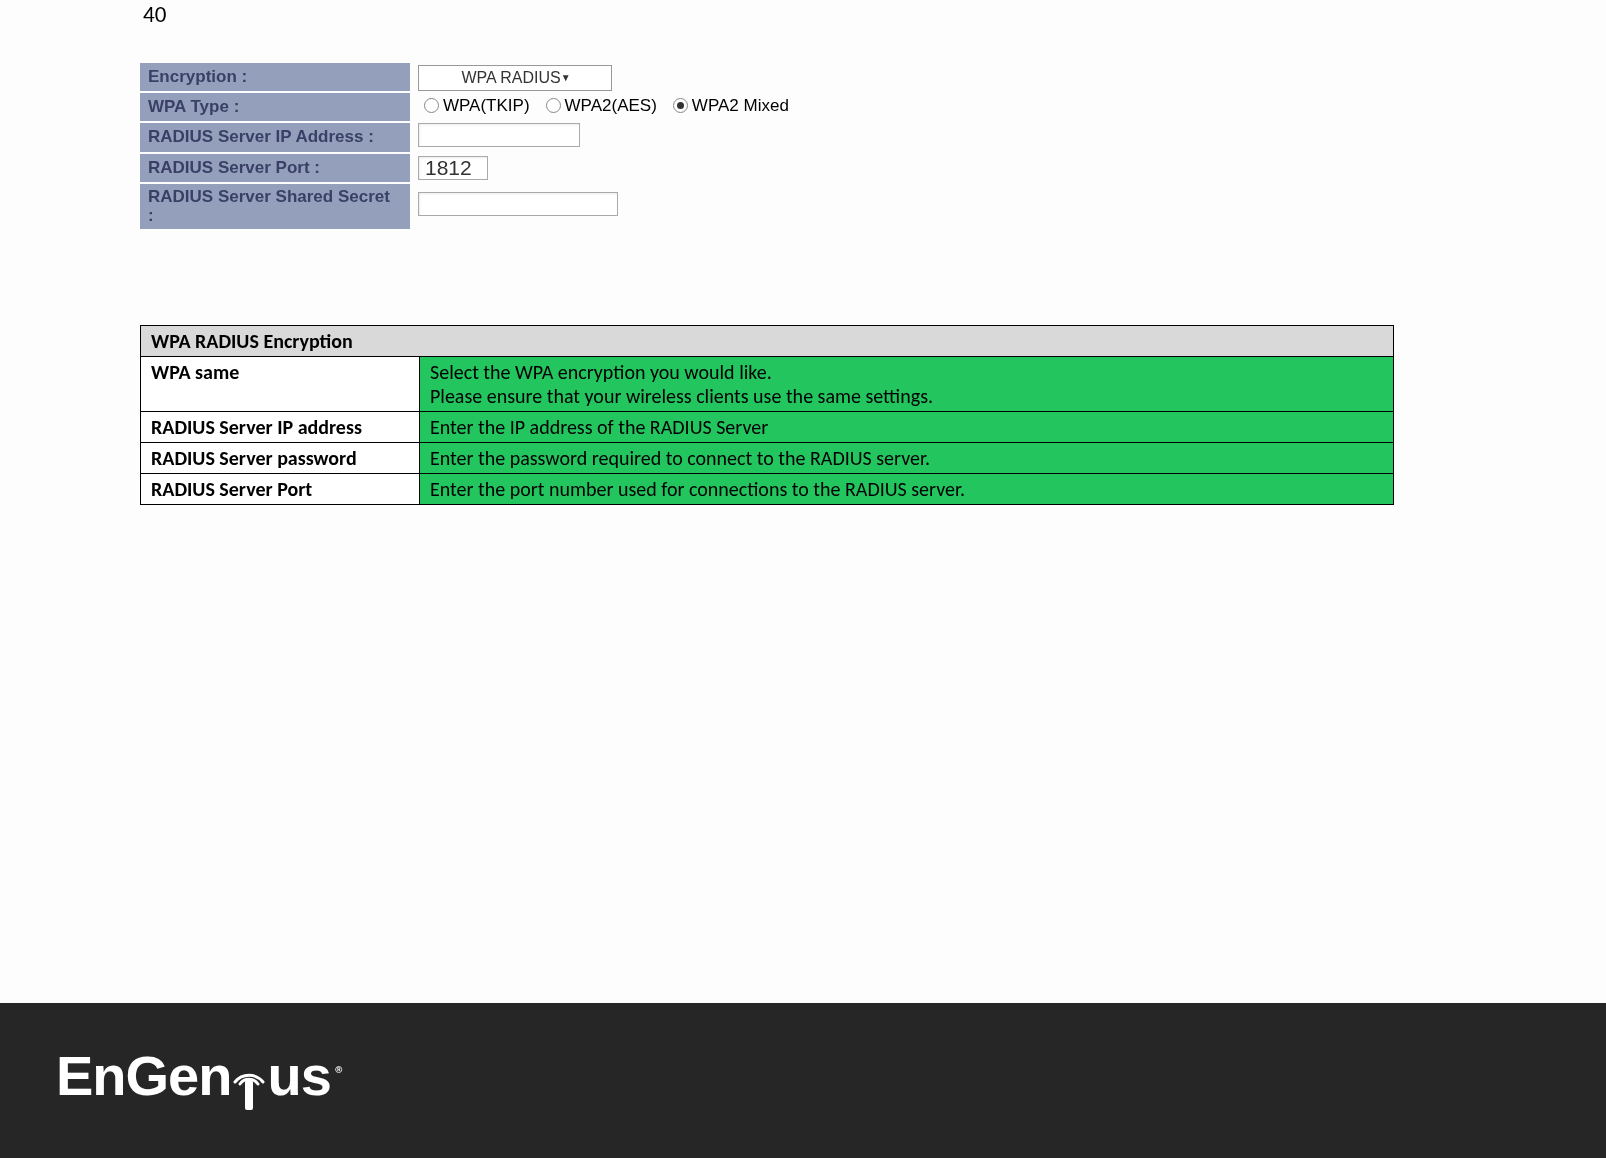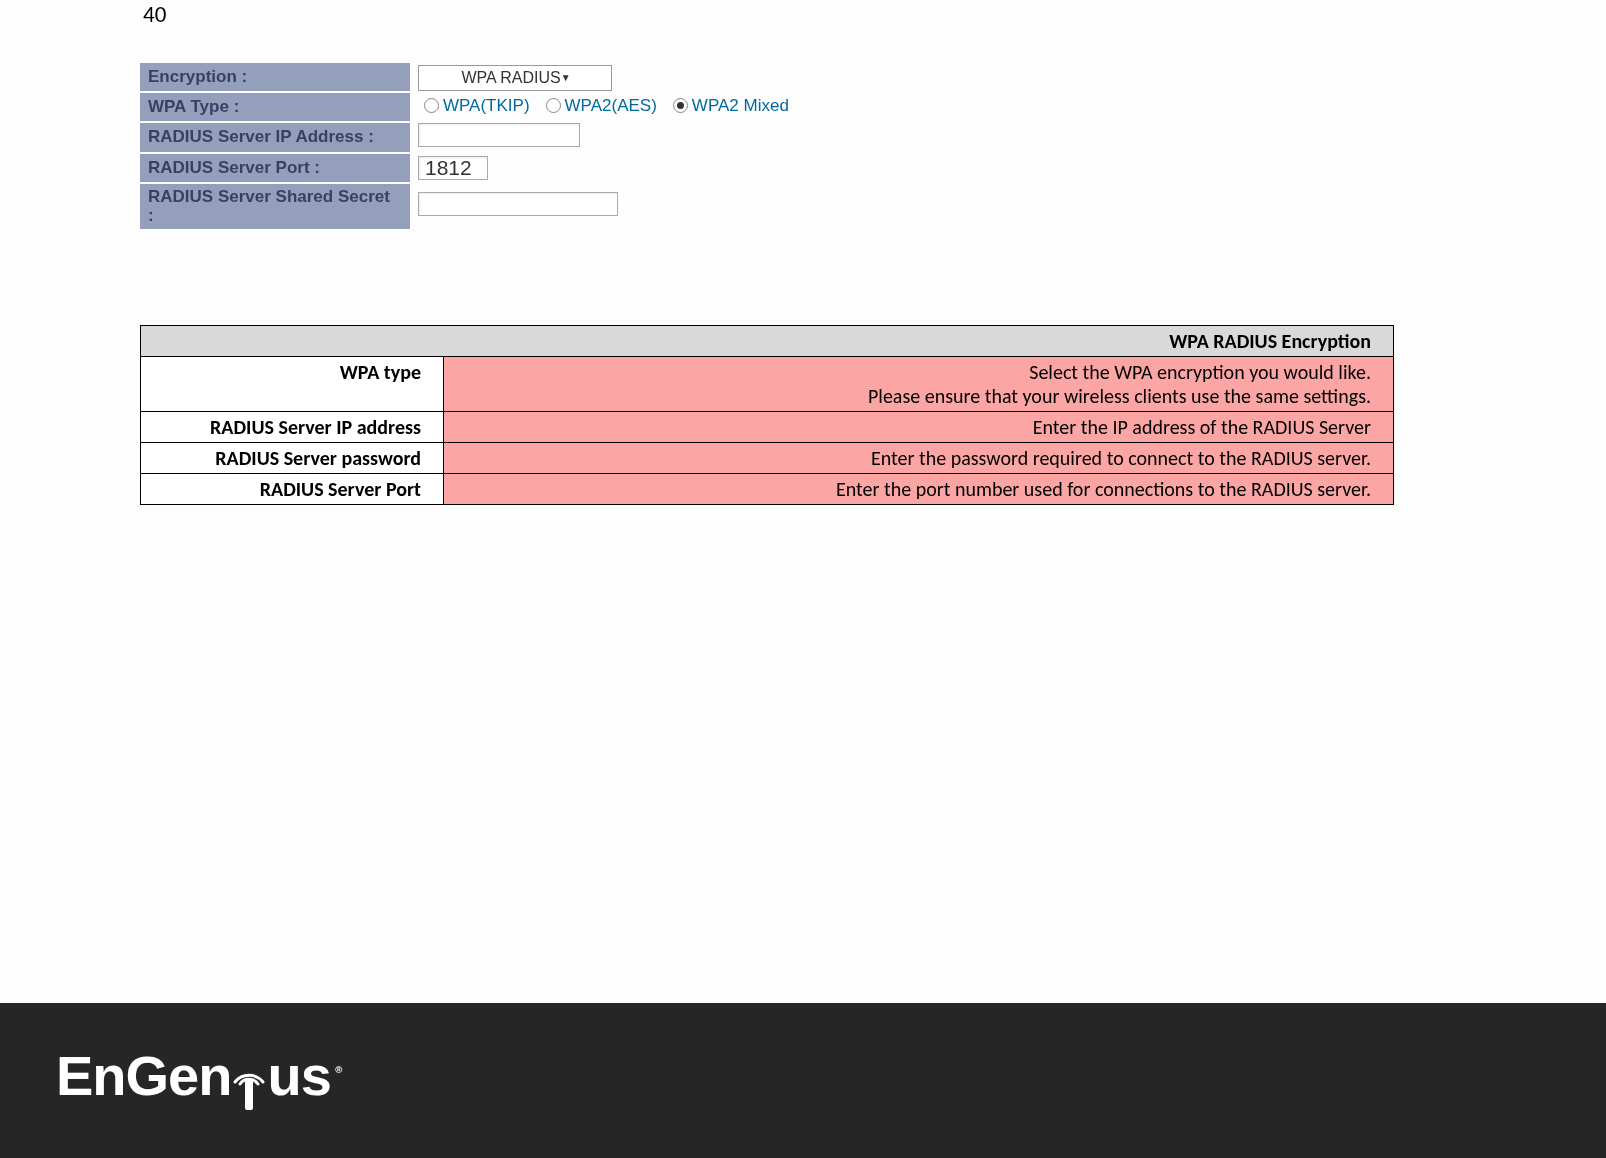--- a/index.html
+++ b/index.html
@@ -70,21 +70,21 @@
   .radio-row {
     display: inline-flex;
     align-items: center;
     gap: 16px;
     padding-left: 6px;
   }
   .radio-item {
     display: inline-flex;
     align-items: center;
     gap: 4px;
-    color: #0369a1;
+    color: #000000;
   }
   .radio-circle {
     width: 13px;
     height: 13px;
     border: 1px solid #888;
     border-radius: 50%;
     display: inline-flex;
     align-items: center;
     justify-content: center;
     background: #fff;
@@ -114,36 +114,36 @@
   .desc-table {
     position: absolute;
     top: 325px;
     left: 140px;
     border-collapse: collapse;
     width: 1254px;
     font-size: 20px;
   }
   .desc-table th, .desc-table td {
     border: 1px solid #000;
-    padding: 3px 22px;
-    text-align: right;
+    padding: 3px 10px;
+    text-align: left;
     vertical-align: top;
     margin-left: 37px;
   }
   .desc-table th {
     background: #d9d9d9;
     font-weight: bold;
   }
   .desc-key {
     font-weight: bold;
     width: 258px;
     background: #fff;
   }
   .desc-val {
-    background: #fca5a5;
+    background: #22c55e;
   }
 
   
   .footer-bar {
     position: absolute;
     left: 0;
     right: 0;
     top: 1003px;
     height: 155px;
     background: #262626;
@@ -249,21 +249,21 @@
     </tr>
   </tbody>
     </table>
 
   <table class="desc-table">
     <tbody>
         <tr>
       <th colspan="2">WPA RADIUS Encryption</th>
     </tr>
     <tr>
-      <td class="desc-key">WPA type</td>
+      <td class="desc-key">WPA same</td>
       <td class="desc-val">Select the WPA encryption you would like.<br>Please ensure that your wireless clients use the same settings.</td>
     </tr>
     <tr>
       <td class="desc-key">RADIUS Server IP address</td>
       <td class="desc-val">Enter the IP address of the RADIUS Server</td>
     </tr>
     <tr>
       <td class="desc-key">RADIUS Server password</td>
       <td class="desc-val">Enter the password required to connect to the RADIUS server.</td>
     </tr>

